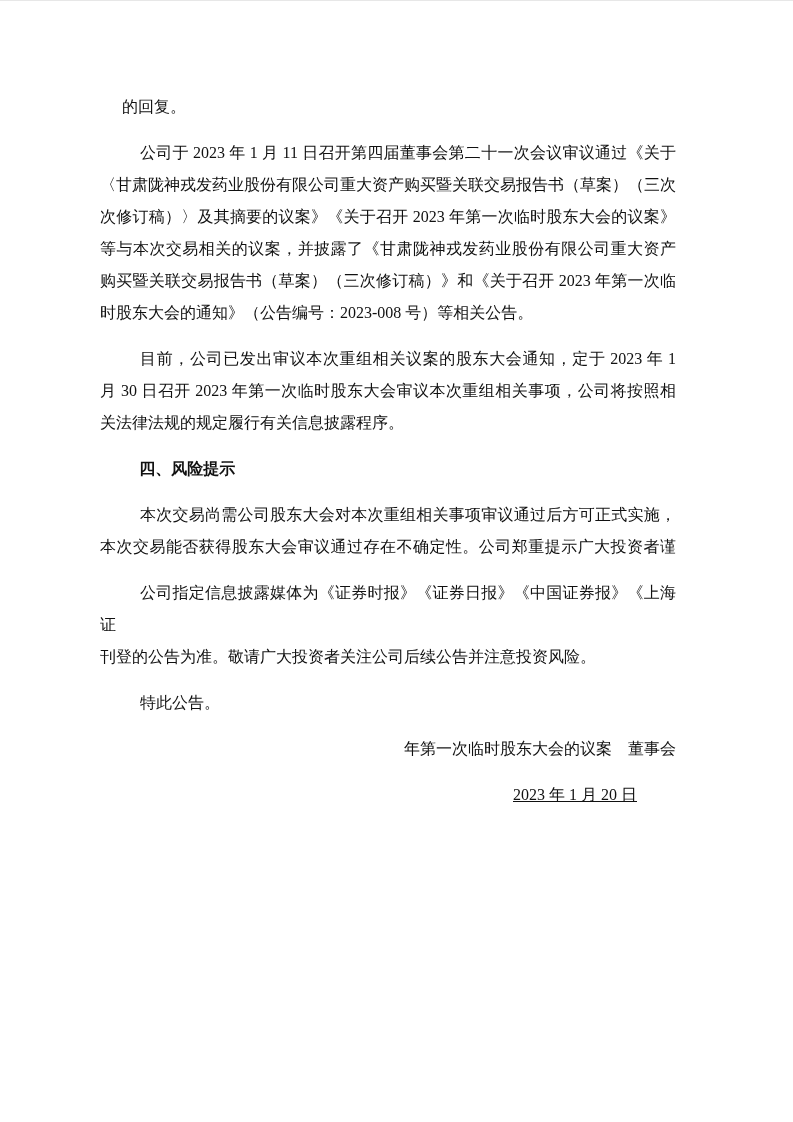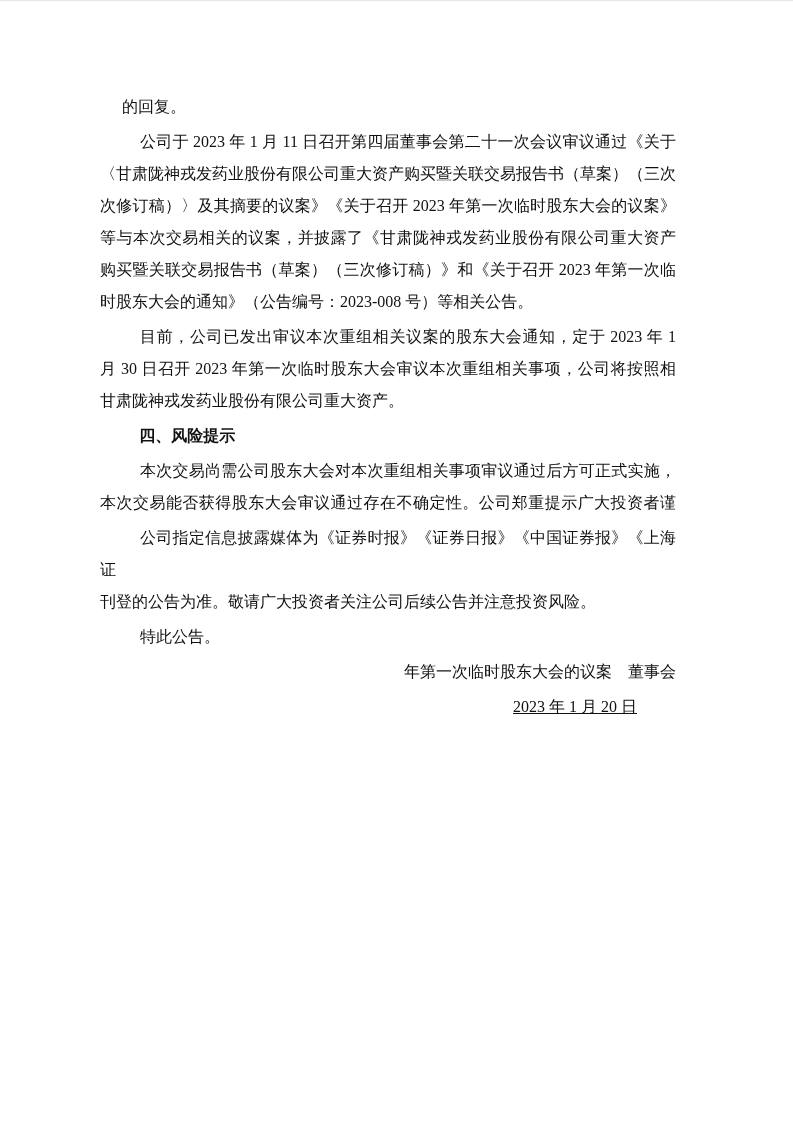--- a/index.html
+++ b/index.html
@@ -20,21 +20,21 @@
   }
   .content {
     position: absolute;
     left: 100px;
     top: 90px;
     width: 576px;
     font-size: 16px;
     line-height: 32px;
   }
   .para { margin: 0; }
-  .para + .para { margin-top: 3px; }
+  .para + .para { margin-top: 14px; }
   .line {
     text-align: justify;
     white-space: pre-wrap;
   }
   .line.fill { text-align-last: justify; }
   .line.indent { text-indent: 2.5em; }
   .continuation .line { padding-left: 22px; }
   .heading .line {
     font-family: "DejaVu Sans", "Liberation Sans", sans-serif;
     font-weight: bold;
@@ -59,21 +59,21 @@
         <div class="line fill indent">公司于 2023 年 1 月 11 日召开第四届董事会第二十一次会议审议通过《关于</div>
         <div class="line fill">〈甘肃陇神戎发药业股份有限公司重大资产购买暨关联交易报告书（草案）（三次</div>
         <div class="line fill">次修订稿）〉及其摘要的议案》《关于召开 2023 年第一次临时股东大会的议案》</div>
         <div class="line fill">等与本次交易相关的议案，并披露了《甘肃陇神戎发药业股份有限公司重大资产</div>
         <div class="line fill">购买暨关联交易报告书（草案）（三次修订稿）》和《关于召开 2023 年第一次临</div>
         <div class="line">时股东大会的通知》（公告编号：2023-008 号）等相关公告。</div>
       </div>
       <div class="para body">
         <div class="line fill indent">目前，公司已发出审议本次重组相关议案的股东大会通知，定于 2023 年 1</div>
         <div class="line fill">月 30 日召开 2023 年第一次临时股东大会审议本次重组相关事项，公司将按照相</div>
-        <div class="line">甘肃陇神戎发药业股份有限公司重大资产。</div>
+        <div class="line">关法律法规的规定履行有关信息披露程序。</div>
       </div>
       <div class="para heading">
         <div class="line">四、风险提示</div>
       </div>
       <div class="para body">
         <div class="line fill indent">本次交易尚需公司股东大会对本次重组相关事项审议通过后方可正式实施，</div>
         <div class="line fill">本次交易能否获得股东大会审议通过存在不确定性。公司郑重提示广大投资者谨</div>
       </div>
       <div class="para body">
         <div class="line fill indent">公司指定信息披露媒体为《证券时报》《证券日报》《中国证券报》《上海证</div>

